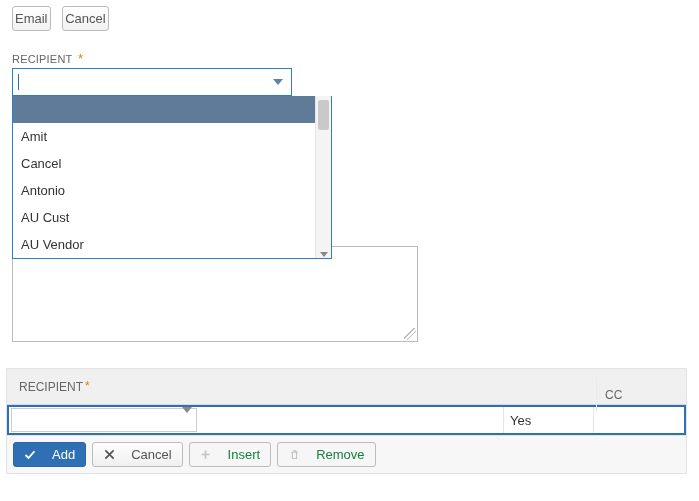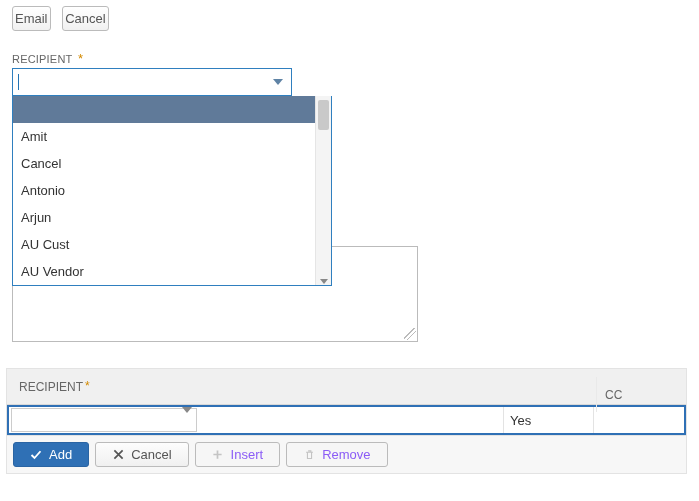--- a/index.html
+++ b/index.html
@@ -133,26 +133,26 @@
     .gr-rec { flex: 1 1 auto; max-width: 505px; border-right: 1px solid #e3e3e3; padding:2px; }
     .gr-rec .combo-sm { position:relative; width: 186px; height: 24px; border:1px solid #ccc; display:flex; align-items:center; }
     .gr-cc  { width: 90px; border-right: 1px solid #e3e3e3; }
     .gr-bcc { width: 90px; }
     .combo-sm-arrow {
       position:absolute; right:4px; top:4px; cursor:pointer;
     }
 
     .grid-actions { display:flex; gap:6px; padding: 6px; background:#f7f7f7; border-top:1px solid #e3e3e3; }
     .abtn {
-      display:inline-flex; align-items:center; gap:7px;
-      padding: 4px 16px; border-radius:3px; border:1px solid #bbb;
+      display:inline-flex; align-items:center; gap:16px;
+      padding: 4px 10px; border-radius:3px; border:1px solid #bbb;
       background:linear-gradient(#fdfdfd,#f0f0f0); cursor:pointer; color:#555; font-size:13px;
     }
     .abtn.primary { background:#2f70b5; border-color:#2a64a3; color:#fff; }
-    .abtn.disabled { color:#8b5cf6; background:#f6f6f6; cursor:default; }
+    .abtn.disabled { color:#15803d; background:#f6f6f6; cursor:default; }
     .ic { display:inline-flex; width:12px; height:12px; align-items:center; justify-content:center; }
     svg { display:block; }
 
     .caret-bar {
       position:absolute; left:6px; top:6px; width:1px; height:16px; background:#2373b3;
       animation: blink 1s step-start infinite;
     }
     @keyframes blink { 50% { opacity: 0; } }
   </style>
 </head>
@@ -173,21 +173,20 @@
     <div class="combo-arrow">
       <div class="tri-down blue"></div>
     </div>
 
     <div class="dropdown">
       <div class="dd-list">
         <div class="dd-item selected"></div>
         <div class="dd-item">Amit</div>
         <div class="dd-item">Cancel</div>
         <div class="dd-item">Antonio</div>
-        <div class="dd-item">Arjun</div>
         <div class="dd-item">AU Cust</div>
         <div class="dd-item">AU Vendor</div>
       </div>
       <div class="dd-scroll">
         <div class="dd-scroll-thumb"></div>
         <div class="dd-scroll-bot">
             <div class="tri-down-sm"></div>
           </div>
       </div>
     </div>

